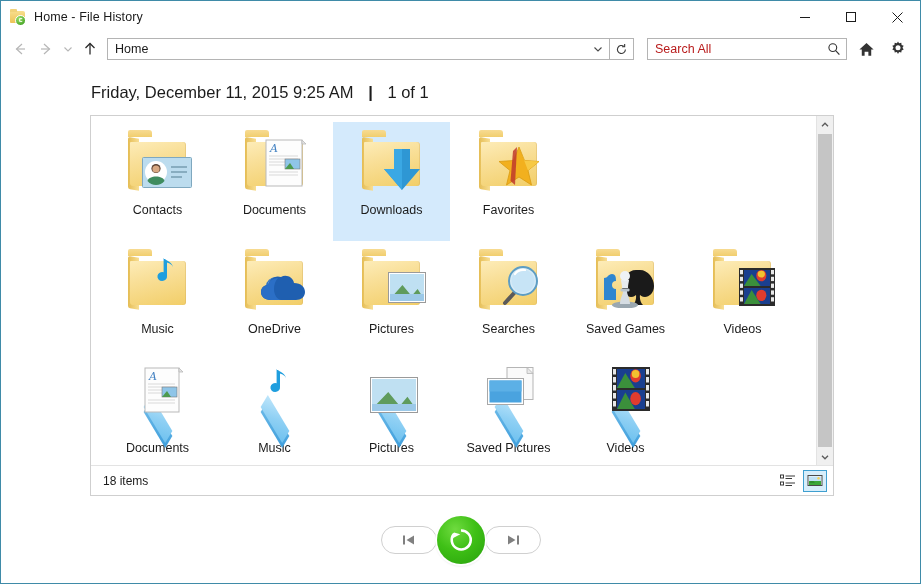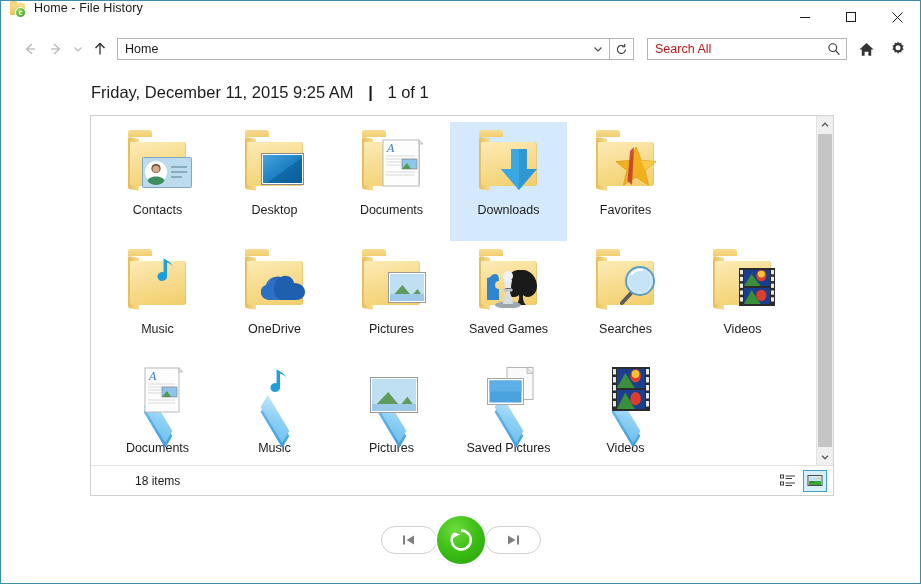--- a/index.html
+++ b/index.html
@@ -11,21 +11,21 @@
   }
   .window{
     position:absolute;left:0;top:0;width:921px;height:584px;
     box-sizing:border-box;
     border:1px solid #3f8ba8;
     background:#ffffff;
     display:flex;flex-direction:column;
   }
   
   .titlebar{
-    height:32px;flex:0 0 32px;display:flex;align-items:flex-start;
+    height:32px;flex:0 0 32px;display:flex;align-items:center;
     background:#ffffff;position:relative;
   }
   .title-icon{
     width:17px;height:17px;margin-left:9px;margin-right:7px;position:relative;flex:0 0 17px;
   }
   .ti-folder{
     position:absolute;left:0;top:2px;width:15px;height:12px;
     background:linear-gradient(180deg,#f6d681 0%,#eec košt 0%,#edc55b 100%);
     background:linear-gradient(180deg,#f8de8e 0%,#edc356 100%);
     border-radius:1px 2px 1px 1px;
@@ -52,21 +52,21 @@
     position:absolute;right:0;top:0;height:32px;display:flex;
   }
   .wc{
     width:46px;height:32px;display:flex;align-items:center;justify-content:center;
     color:#1c1c1c;
   }
   .wc svg{display:block;}
   
   .toolbar{
     height:32px;flex:0 0 32px;display:flex;align-items:center;
-    background:#ffffff;padding:0 9px 0 16px;box-sizing:border-box;
+    background:#ffffff;padding:0 9px 0 6px;box-sizing:border-box;
   }
   .navbtn{
     width:26px;height:26px;display:flex;align-items:center;justify-content:center;
     color:#b6b6b6;
   }
   .navbtn.enabled{color:#2b2b2b;}
   .navbtn.small{width:18px;}
   .addressbar{
     flex:1 1 auto;height:22px;margin-left:4px;display:flex;align-items:center;
     border:1px solid #b4b4b4;background:#ffffff;box-sizing:border-box;
@@ -176,21 +176,21 @@
     transform-origin:center;
   }
   
   .ov{position:absolute;}
   
   .statusbar{
     flex:0 0 30px;height:30px;display:flex;align-items:center;
     border-top:1px solid #e3e3e3;background:#ffffff;padding:0 6px 0 12px;
     box-sizing:border-box;
   }
-  .status-text{font-size:12px;color:#1b1b1b;flex:1 1 auto;margin-left:32px;}
+  .status-text{font-size:12px;color:#1b1b1b;flex:1 1 auto;}
   .viewbtn{
     width:24px;height:22px;display:flex;align-items:center;justify-content:center;
     box-sizing:border-box;margin-left:3px;color:#3a3a3a;
   }
   .viewbtn.active{
     border:1px solid #3f9fd0;background:#d7eefb;
   }
   
   .vscroll{
     flex:0 0 17px;width:17px;background:#f0f0f0;border-left:1px solid #e3e3e3;
@@ -348,43 +348,20 @@
                     <path d="M5.5 24 C6.5 18 21.5 18 22.5 24 A11 11 0 0 1 5.5 24 Z" fill="#3f8c5f"></path>
                     <circle cx="14" cy="12" r="3.6" fill="#d8a882"></circle>
                     <g stroke="#6d93a8" stroke-width="1.3">
                       <line x1="29" y1="10" x2="45" y2="10"></line>
                       <line x1="29" y1="15" x2="45" y2="15"></line>
                       <line x1="29" y1="20" x2="40" y2="20"></line>
                     </g>
                   </svg>
                 </div>
                 <div class="caption">Contacts</div>
-              </div>
-              <div class="cell">
-                <div class="iconbox">
-                  <div class="folder">
-                    <div class="fold-tab"></div>
-                    <div class="fold-back"></div>
-                    <div class="fold-left"></div>
-                    <div class="fold-front"></div>
-                  </div>
-                  <svg class="ov" style="left:22px;top:26px" width="44" height="33" viewBox="0 0 44 33">
-                    <rect x="0.5" y="0.5" width="42" height="31" fill="#ffffff" stroke="#8a8a8a" stroke-width="1"></rect>
-                    <rect x="2" y="2" width="39" height="28" fill="url(#mgrad)"></rect>
-                    <defs>
-                      <linearGradient id="mgrad" x1="0" y1="0" x2="1" y2="1">
-                        <stop offset="0%" stop-color="#4aa3df"></stop>
-                        <stop offset="55%" stop-color="#1a7fc1"></stop>
-                        <stop offset="55%" stop-color="#0f6ba8"></stop>
-                        <stop offset="100%" stop-color="#0a5e96"></stop>
-                      </linearGradient>
-                    </defs>
-                  </svg>
-                </div>
-                <div class="caption">Desktop</div>
               </div>
               <div class="cell">
                 <div class="iconbox">
                   <div class="folder">
                     <div class="fold-tab"></div>
                     <div class="fold-back"></div>
                     <div class="fold-left"></div>
                     <div class="fold-front"></div>
                   </div>
                   <svg class="ov" style="left:26px;top:12px" width="42" height="48" viewBox="0 0 42 48">
@@ -488,48 +465,48 @@
                 <div class="caption">Pictures</div>
               </div>
               <div class="cell">
                 <div class="iconbox">
                   <div class="folder">
                     <div class="fold-tab"></div>
                     <div class="fold-back"></div>
                     <div class="fold-left"></div>
                     <div class="fold-front"></div>
                   </div>
+                  <svg class="ov" style="left:24px;top:18px" width="44" height="44" viewBox="0 0 44 44">
+                    <line x1="8" y1="39" x2="19" y2="27" stroke="#5a5a5a" stroke-width="4" stroke-linecap="round"></line>
+                    <circle cx="26" cy="17" r="14" fill="#d7ebf7" stroke="#5d9dc4" stroke-width="2"></circle>
+                    <circle cx="26" cy="17" r="11.5" fill="#c2e2f5" opacity="0.75"></circle>
+                    <path d="M18 10 C20 7 24 5.5 28 6" stroke="#ffffff" stroke-width="2.2" fill="none" stroke-linecap="round"></path>
+                  </svg>
+                </div>
+                <div class="caption">Searches</div>
+              </div>
+              <div class="cell">
+                <div class="iconbox">
+                  <div class="folder">
+                    <div class="fold-tab"></div>
+                    <div class="fold-back"></div>
+                    <div class="fold-left"></div>
+                    <div class="fold-front"></div>
+                  </div>
                   <svg class="ov" style="left:14px;top:14px" width="56" height="48" viewBox="0 0 56 48">
                     <path d="M36 10 C44 10 50 18 50 26 C50 33 45 37 41 37 C38 37 36 35 36 35 C36 35 35 41 39 45 L29 45 C33 41 32 35 32 35 C32 35 30 37 27 37 C23 37 18 33 18 26 C18 18 24 10 32 10 Z" fill="#1a1a1a"></path>
                     <path d="M0 18 C4 18 4 14 8 14 C12 14 12 18 12 21 C9 21 8 23 8 25 C8 27 9 29 12 29 L12 40 L0 40 Z" fill="#2f86d0"></path>
                     <ellipse cx="21" cy="45" rx="13" ry="3.5" fill="#9aa7b0"></ellipse>
                     <path d="M16 44 C16 38 19 35 19 31 L23 31 C23 35 26 38 26 44 Z" fill="#d6dde3"></path>
                     <rect x="16.5" y="28.5" width="9" height="3" rx="1" fill="#b9c4cc"></rect>
                     <path d="M18 28 C18 24 17 22 17 20 L25 20 C25 22 24 24 24 28 Z" fill="#e6ebef"></path>
                     <circle cx="21" cy="16" r="5" fill="#eef2f5"></circle>
                   </svg>
                 </div>
                 <div class="caption">Saved Games</div>
-              </div>
-              <div class="cell">
-                <div class="iconbox">
-                  <div class="folder">
-                    <div class="fold-tab"></div>
-                    <div class="fold-back"></div>
-                    <div class="fold-left"></div>
-                    <div class="fold-front"></div>
-                  </div>
-                  <svg class="ov" style="left:24px;top:18px" width="44" height="44" viewBox="0 0 44 44">
-                    <line x1="8" y1="39" x2="19" y2="27" stroke="#5a5a5a" stroke-width="4" stroke-linecap="round"></line>
-                    <circle cx="26" cy="17" r="14" fill="#d7ebf7" stroke="#5d9dc4" stroke-width="2"></circle>
-                    <circle cx="26" cy="17" r="11.5" fill="#c2e2f5" opacity="0.75"></circle>
-                    <path d="M18 10 C20 7 24 5.5 28 6" stroke="#ffffff" stroke-width="2.2" fill="none" stroke-linecap="round"></path>
-                  </svg>
-                </div>
-                <div class="caption">Searches</div>
               </div>
               <div class="cell">
                 <div class="iconbox">
                   <div class="folder">
                     <div class="fold-tab"></div>
                     <div class="fold-back"></div>
                     <div class="fold-left"></div>
                     <div class="fold-front"></div>
                   </div>
                   <svg class="ov" style="left:32px;top:22px" width="36" height="38" viewBox="0 0 36 38">

